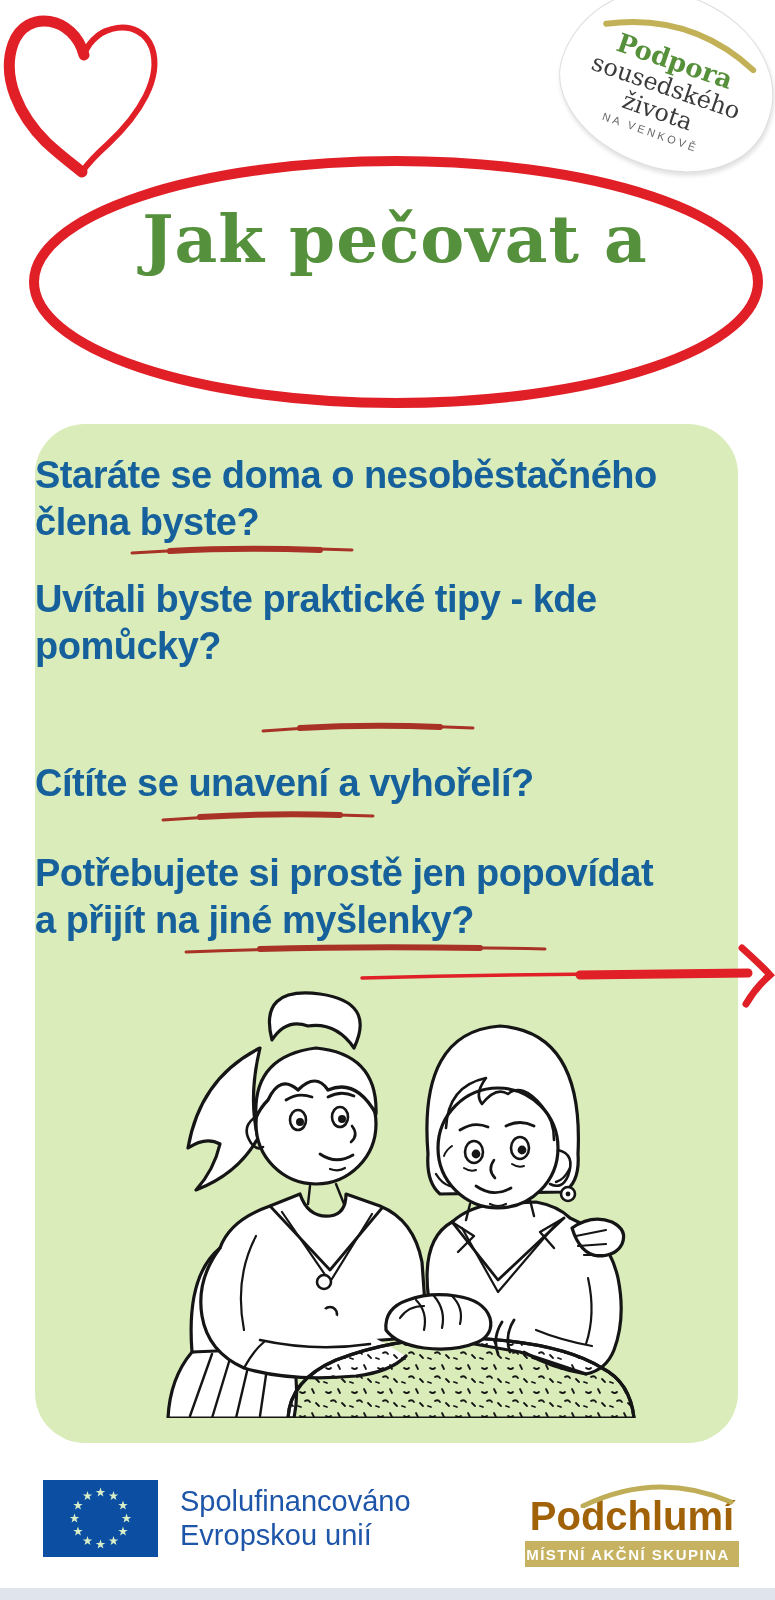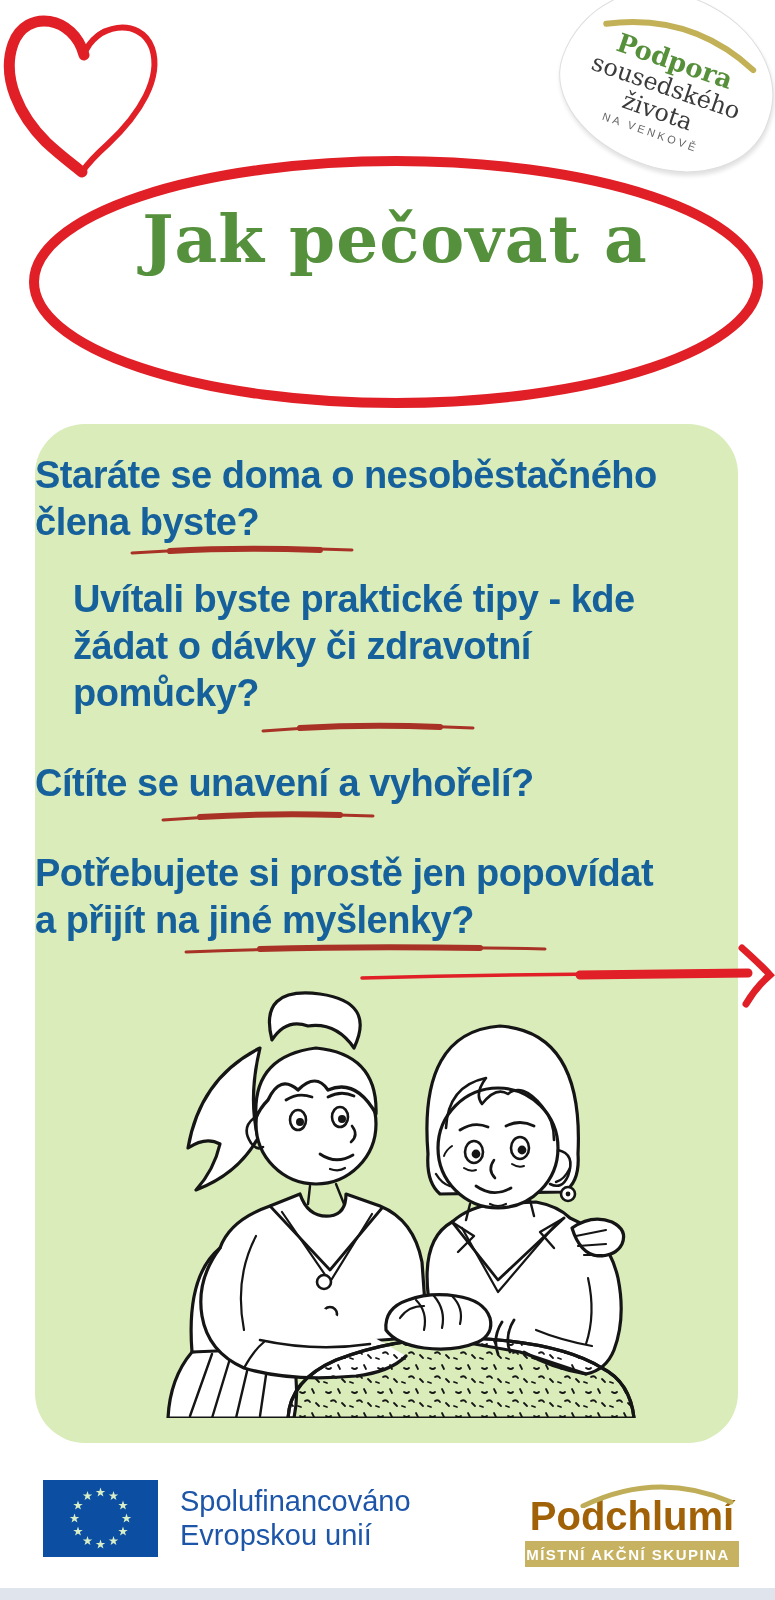--- a/index.html
+++ b/index.html
@@ -40,21 +40,21 @@
   
   #green-box{
     left:35px;top:424px;width:703px;height:1019px;
     background:#d9ecba;border-radius:50px;z-index:1;
   }
   .question{
     left:35px;width:623px;z-index:4;
     color:#16619b;font-weight:bold;font-size:38px;line-height:47px;
     letter-spacing:-0.5px;
   }
-  #q1{top:452px;} #q2{top:576px;margin-left:38px;} #q3{top:760px;} #q4{top:850px;}
+  #q1{top:452px;} #q2{top:576px;} #q3{top:760px;} #q4{top:850px;}
 
   
   #illustration{left:140px;top:978px;z-index:2;}
 
   
   #eu-flag{left:43px;top:1480px;}
   #eu-text{
     left:180px;top:1484px;color:#1d55a8;font-weight:normal;
     font-size:29px;line-height:34px;z-index:2;
   }
@@ -95,21 +95,20 @@
 </div>
 
 <div id="green-box" class="abs"></div>
 
 <div id="q1" class="question abs">
   <div>Staráte se doma o nesoběstačného</div>
   <div>člena byste?</div>
 </div>
 <div id="q2" class="question abs">
   <div>Uvítali byste praktické tipy - kde</div>
-  <div>žádat o dávky či zdravotní</div>
   <div>pomůcky?</div>
 </div>
 <div id="q3" class="question abs">
   <div>Cítíte se unavení a vyhořelí?</div>
 </div>
 <div id="q4" class="question abs">
   <div>Potřebujete si prostě jen popovídat</div>
   <div>a přijít na jiné myšlenky?</div>
 </div>
 

